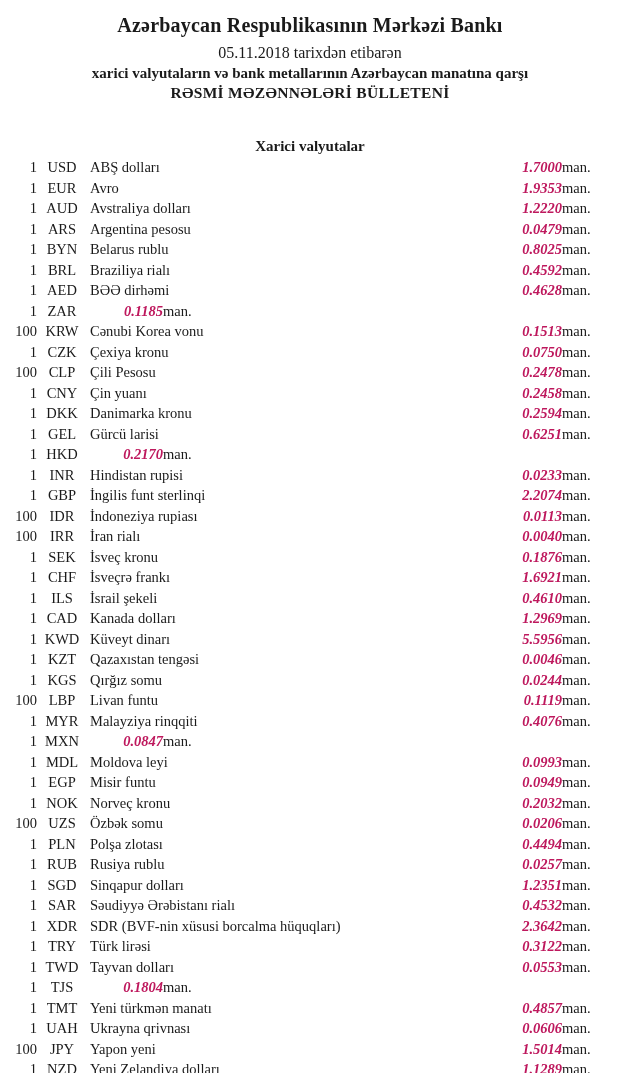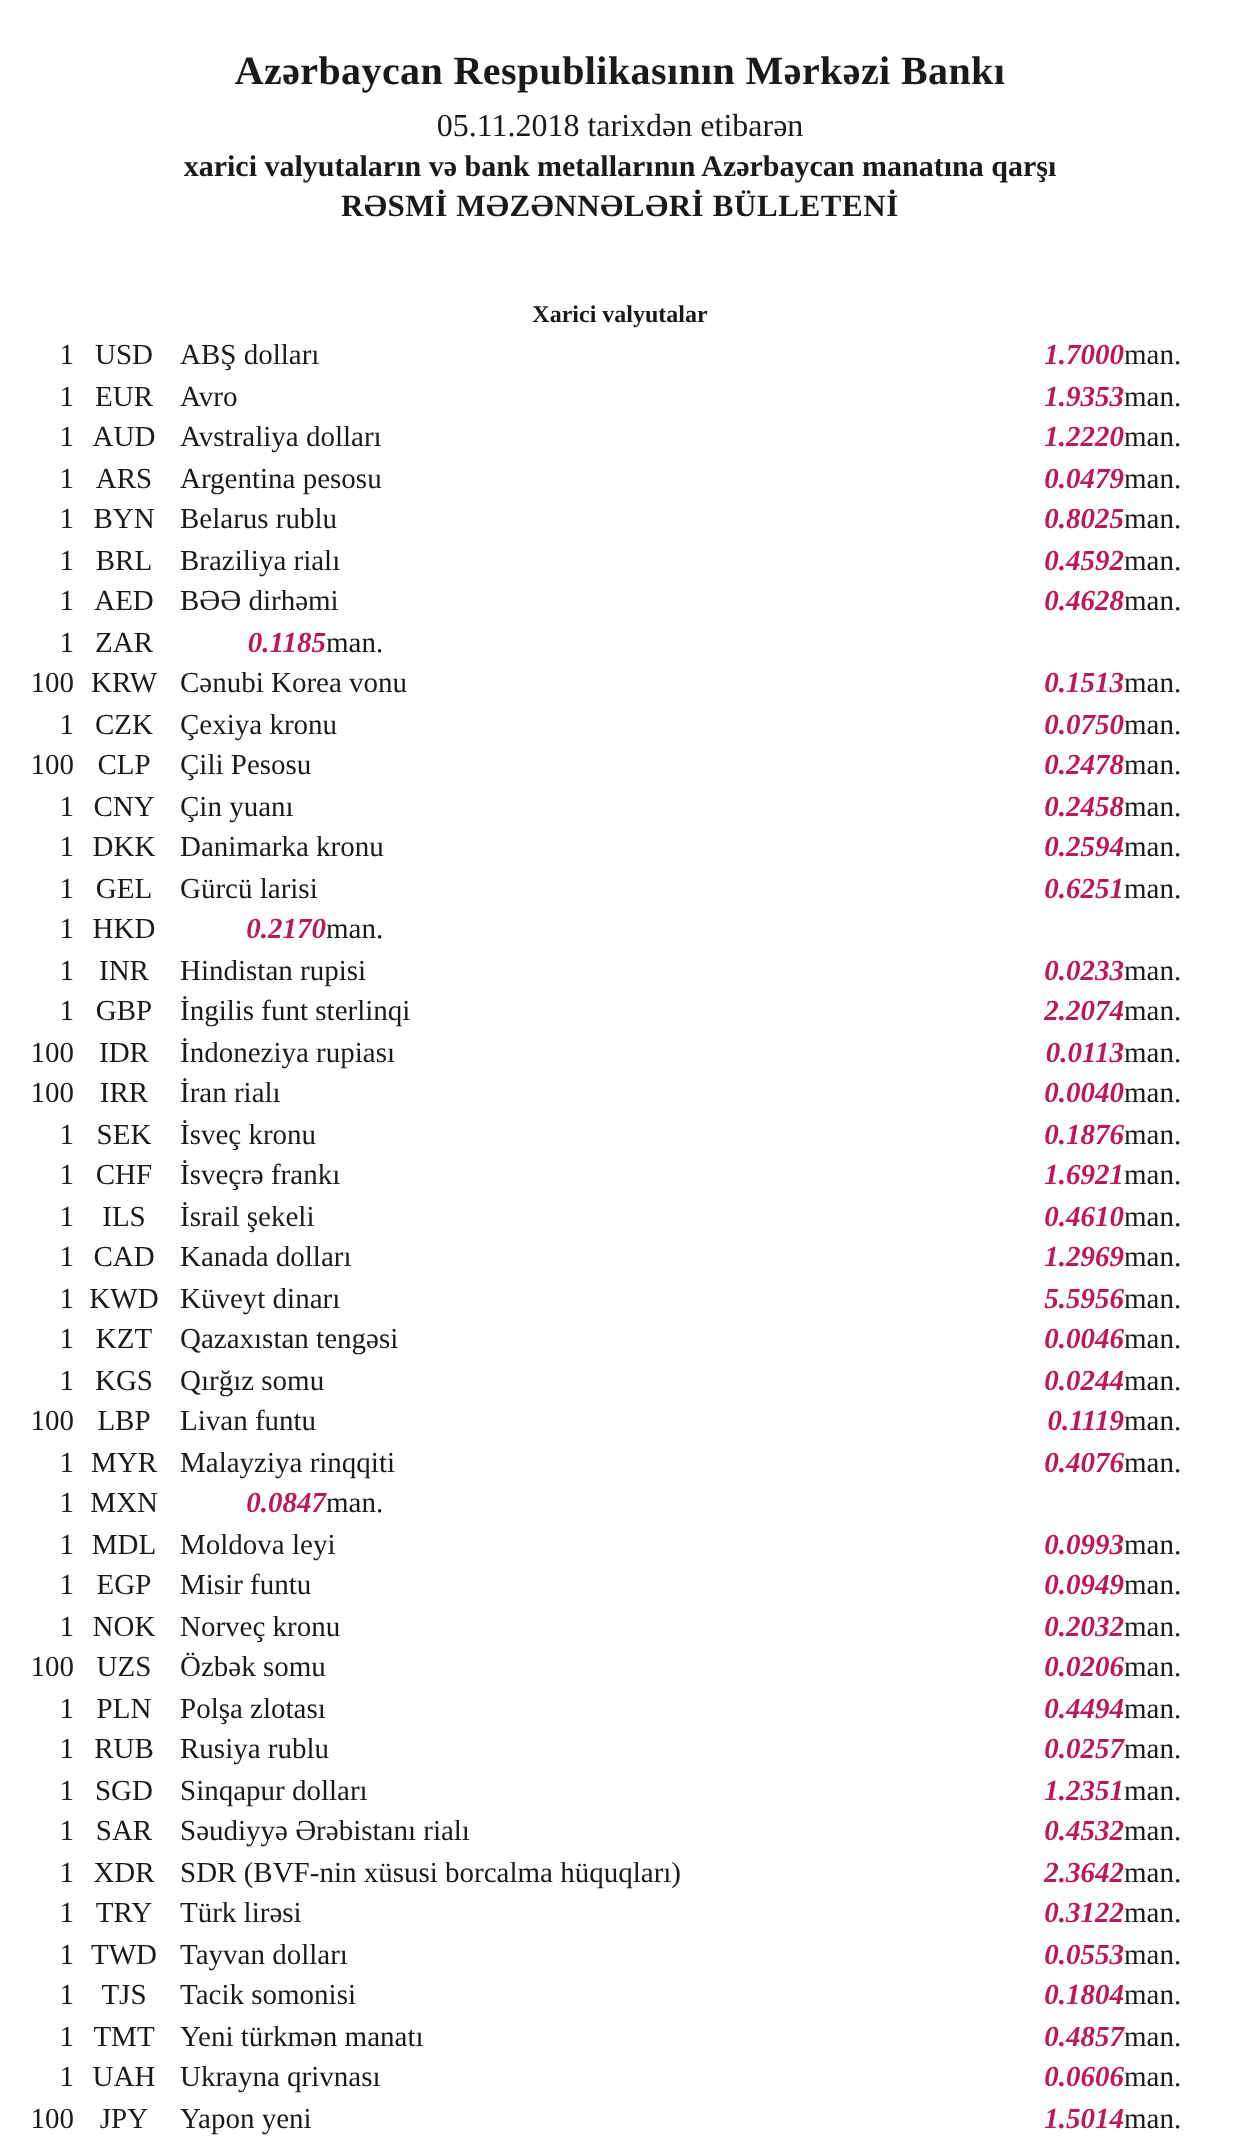--- a/index.html
+++ b/index.html
@@ -6,21 +6,21 @@
   .page {
     position: relative;
     width: 620px;
     height: 1073px;
     background: #ffffff;
     color: #1a1a1a;
     font-family: "Liberation Serif", "DejaVu Serif", serif;
     overflow: hidden;
     box-sizing: border-box;
   }
-  .header { text-align: center; padding-top: 24px; }
+  .header { text-align: center; padding-top: 13px; }
   .bank-name {
     font-size: 20px;
     font-weight: bold;
     line-height: 24px;
     letter-spacing: 0.2px;
   }
   .date-line {
     font-size: 16px;
     font-weight: normal;
     line-height: 20px;
@@ -32,21 +32,21 @@
     line-height: 20px;
   }
   .bulletin-title {
     font-size: 15.5px;
     font-weight: bold;
     line-height: 20px;
     letter-spacing: 0.3px;
   }
   .section-title {
     text-align: center;
-    font-size: 12px;
+    font-size: 15px;
     font-weight: bold;
     line-height: 20px;
     margin-top: 33px;
   }
   .rates {
     margin-top: 1px;
     padding-right: 23px;
   }
   .row {
     display: flex;
@@ -356,21 +356,20 @@
       <div class="row">
     <span class="qty">1</span>
     <span class="code">TWD</span>
     <span class="name">Tayvan dolları</span>
     <span class="rate">0.0553</span>
     <span class="unit">man.</span>
   </div>
       <div class="row">
     <span class="qty">1</span>
     <span class="code">TJS</span>
-    <span class="name">Tacik somonisi</span>
     <span class="rate">0.1804</span>
     <span class="unit">man.</span>
   </div>
       <div class="row">
     <span class="qty">1</span>
     <span class="code">TMT</span>
     <span class="name">Yeni türkmən manatı</span>
     <span class="rate">0.4857</span>
     <span class="unit">man.</span>
   </div>

